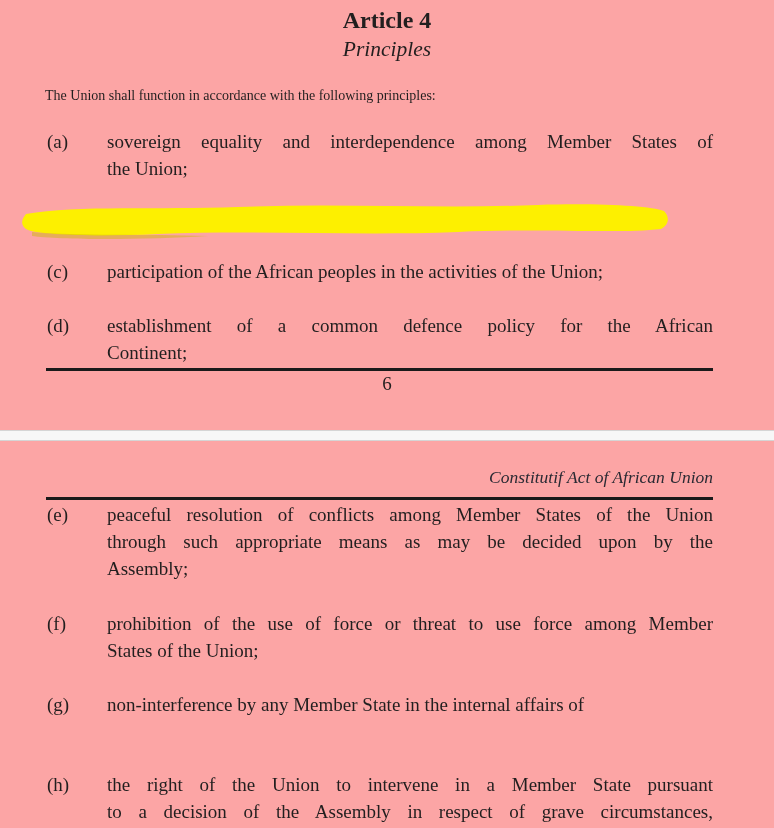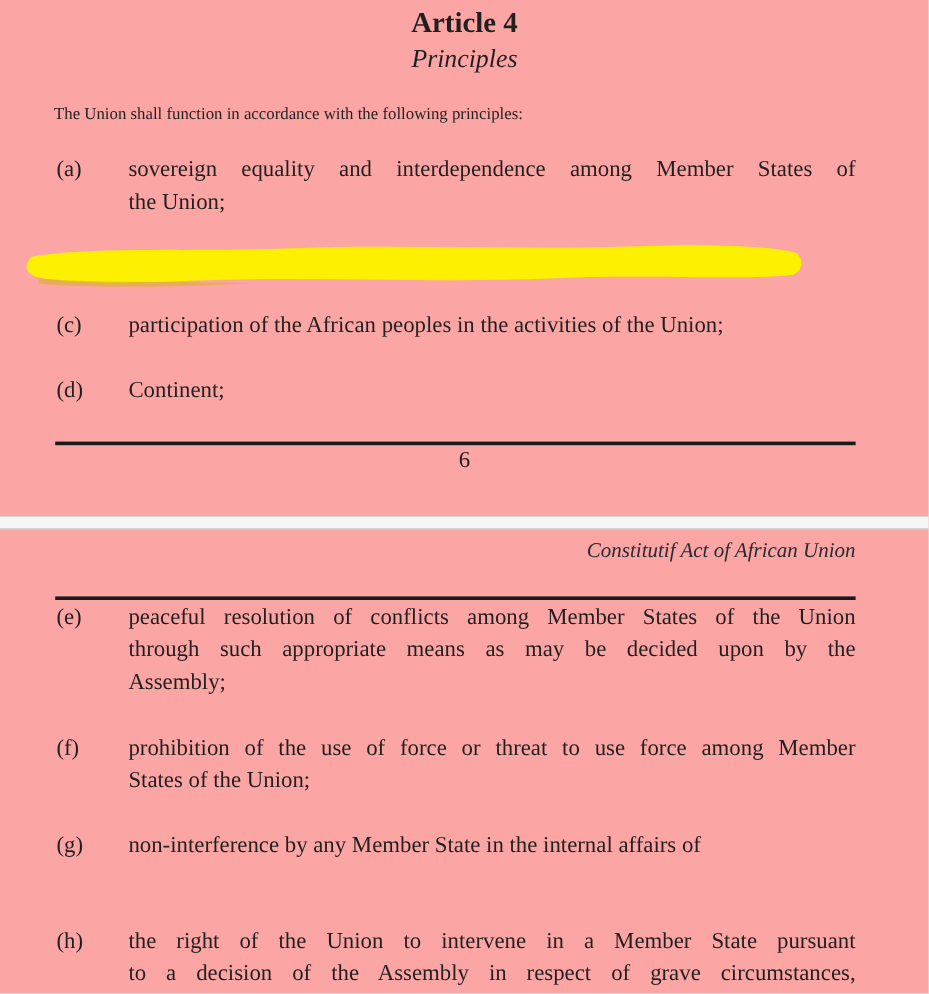--- a/index.html
+++ b/index.html
@@ -50,21 +50,21 @@
 
   .page-number{
     position:absolute;top:370px;left:0;width:774px;
     text-align:center;font-size:19px;line-height:27px;
   }
   .page-separator{
     position:absolute;top:430px;left:0;width:774px;height:9px;
     background:#f7f7f7;border-top:1px solid #d5d5d5;border-bottom:1px solid #d5d5d5;
   }
   .running-header{
-    position:absolute;top:446px;left:45px;width:668px;
+    position:absolute;top:465px;left:45px;width:668px;
     text-align:right;font-size:17.5px;font-style:italic;line-height:24px;
     color:#2a2a33;
   }
 </style>
 </head>
 <body>
 
 <div id="canvas">
 
   <div class="doc-title">Article 4</div>
@@ -91,20 +91,21 @@
   <div class="item" id="item-c">
     <span class="label">(c)</span>
     <div class="text">
         <div class="tline">participation of the African peoples in the activities of the Union;</div>
       </div>
   </div>
 
   <div class="item" id="item-d">
     <span class="label">(d)</span>
     <div class="text">
+        <div class="tline">establishment of a common defence policy for the African</div>
         <div class="tline">Continent;</div>
       </div>
   </div>
 
   <div class="rule" id="footer-rule-p1"></div>
   <div class="page-number">6</div>
 
   <div class="page-separator"></div>
 
   <div class="running-header">Constitutif Act of African Union</div>

